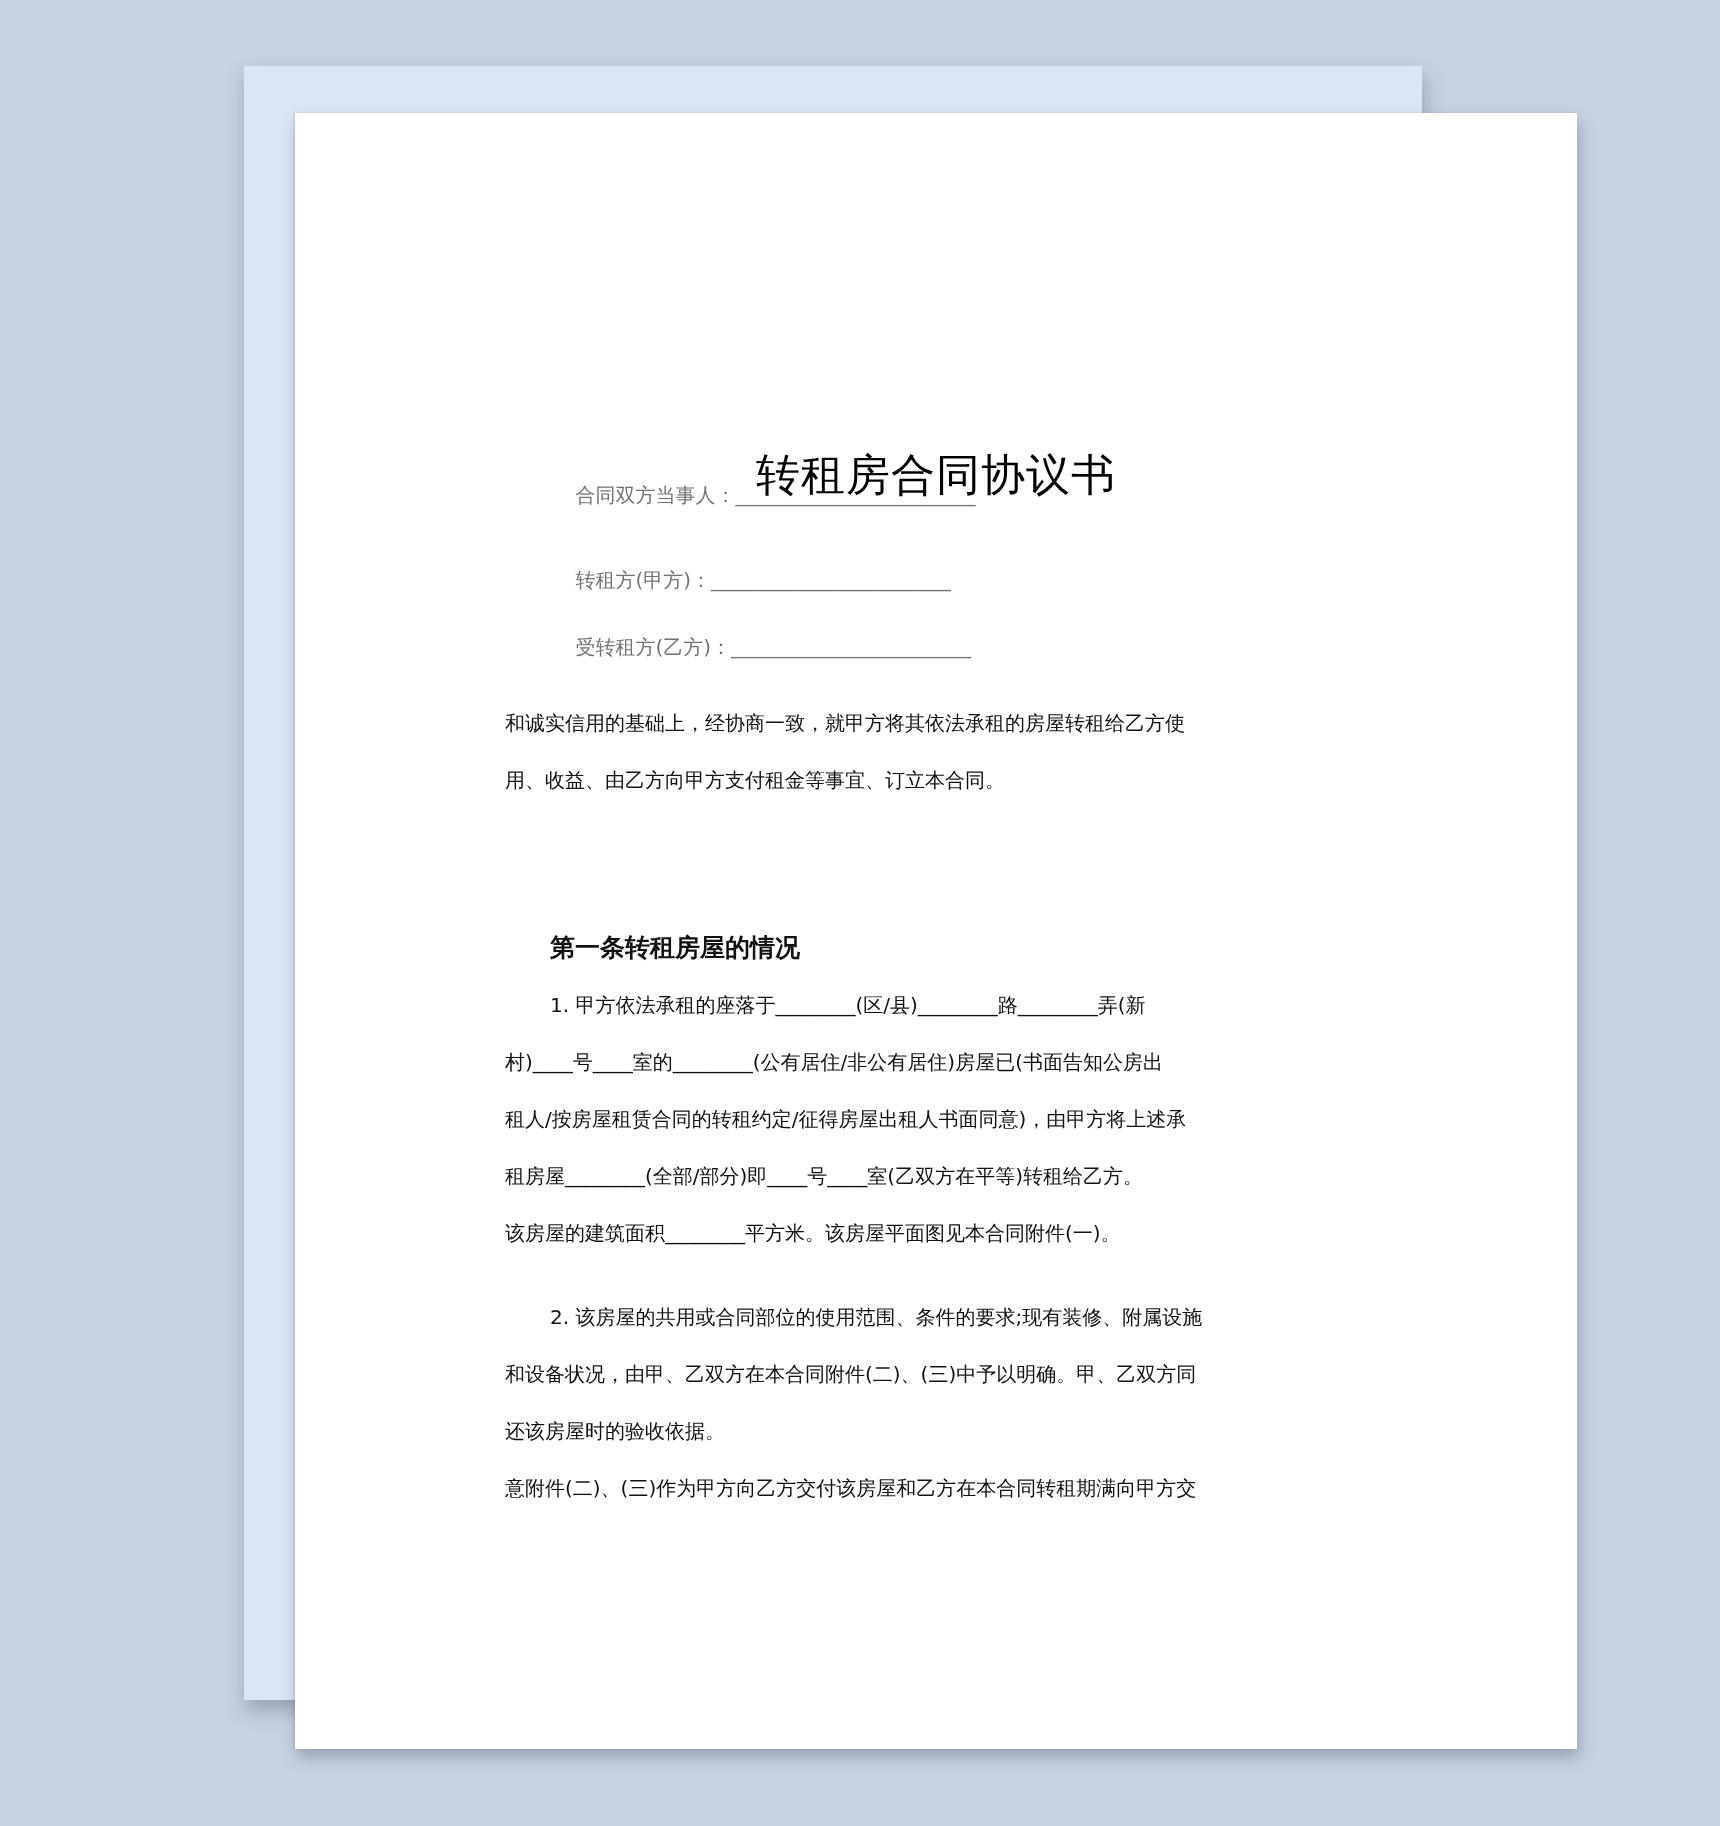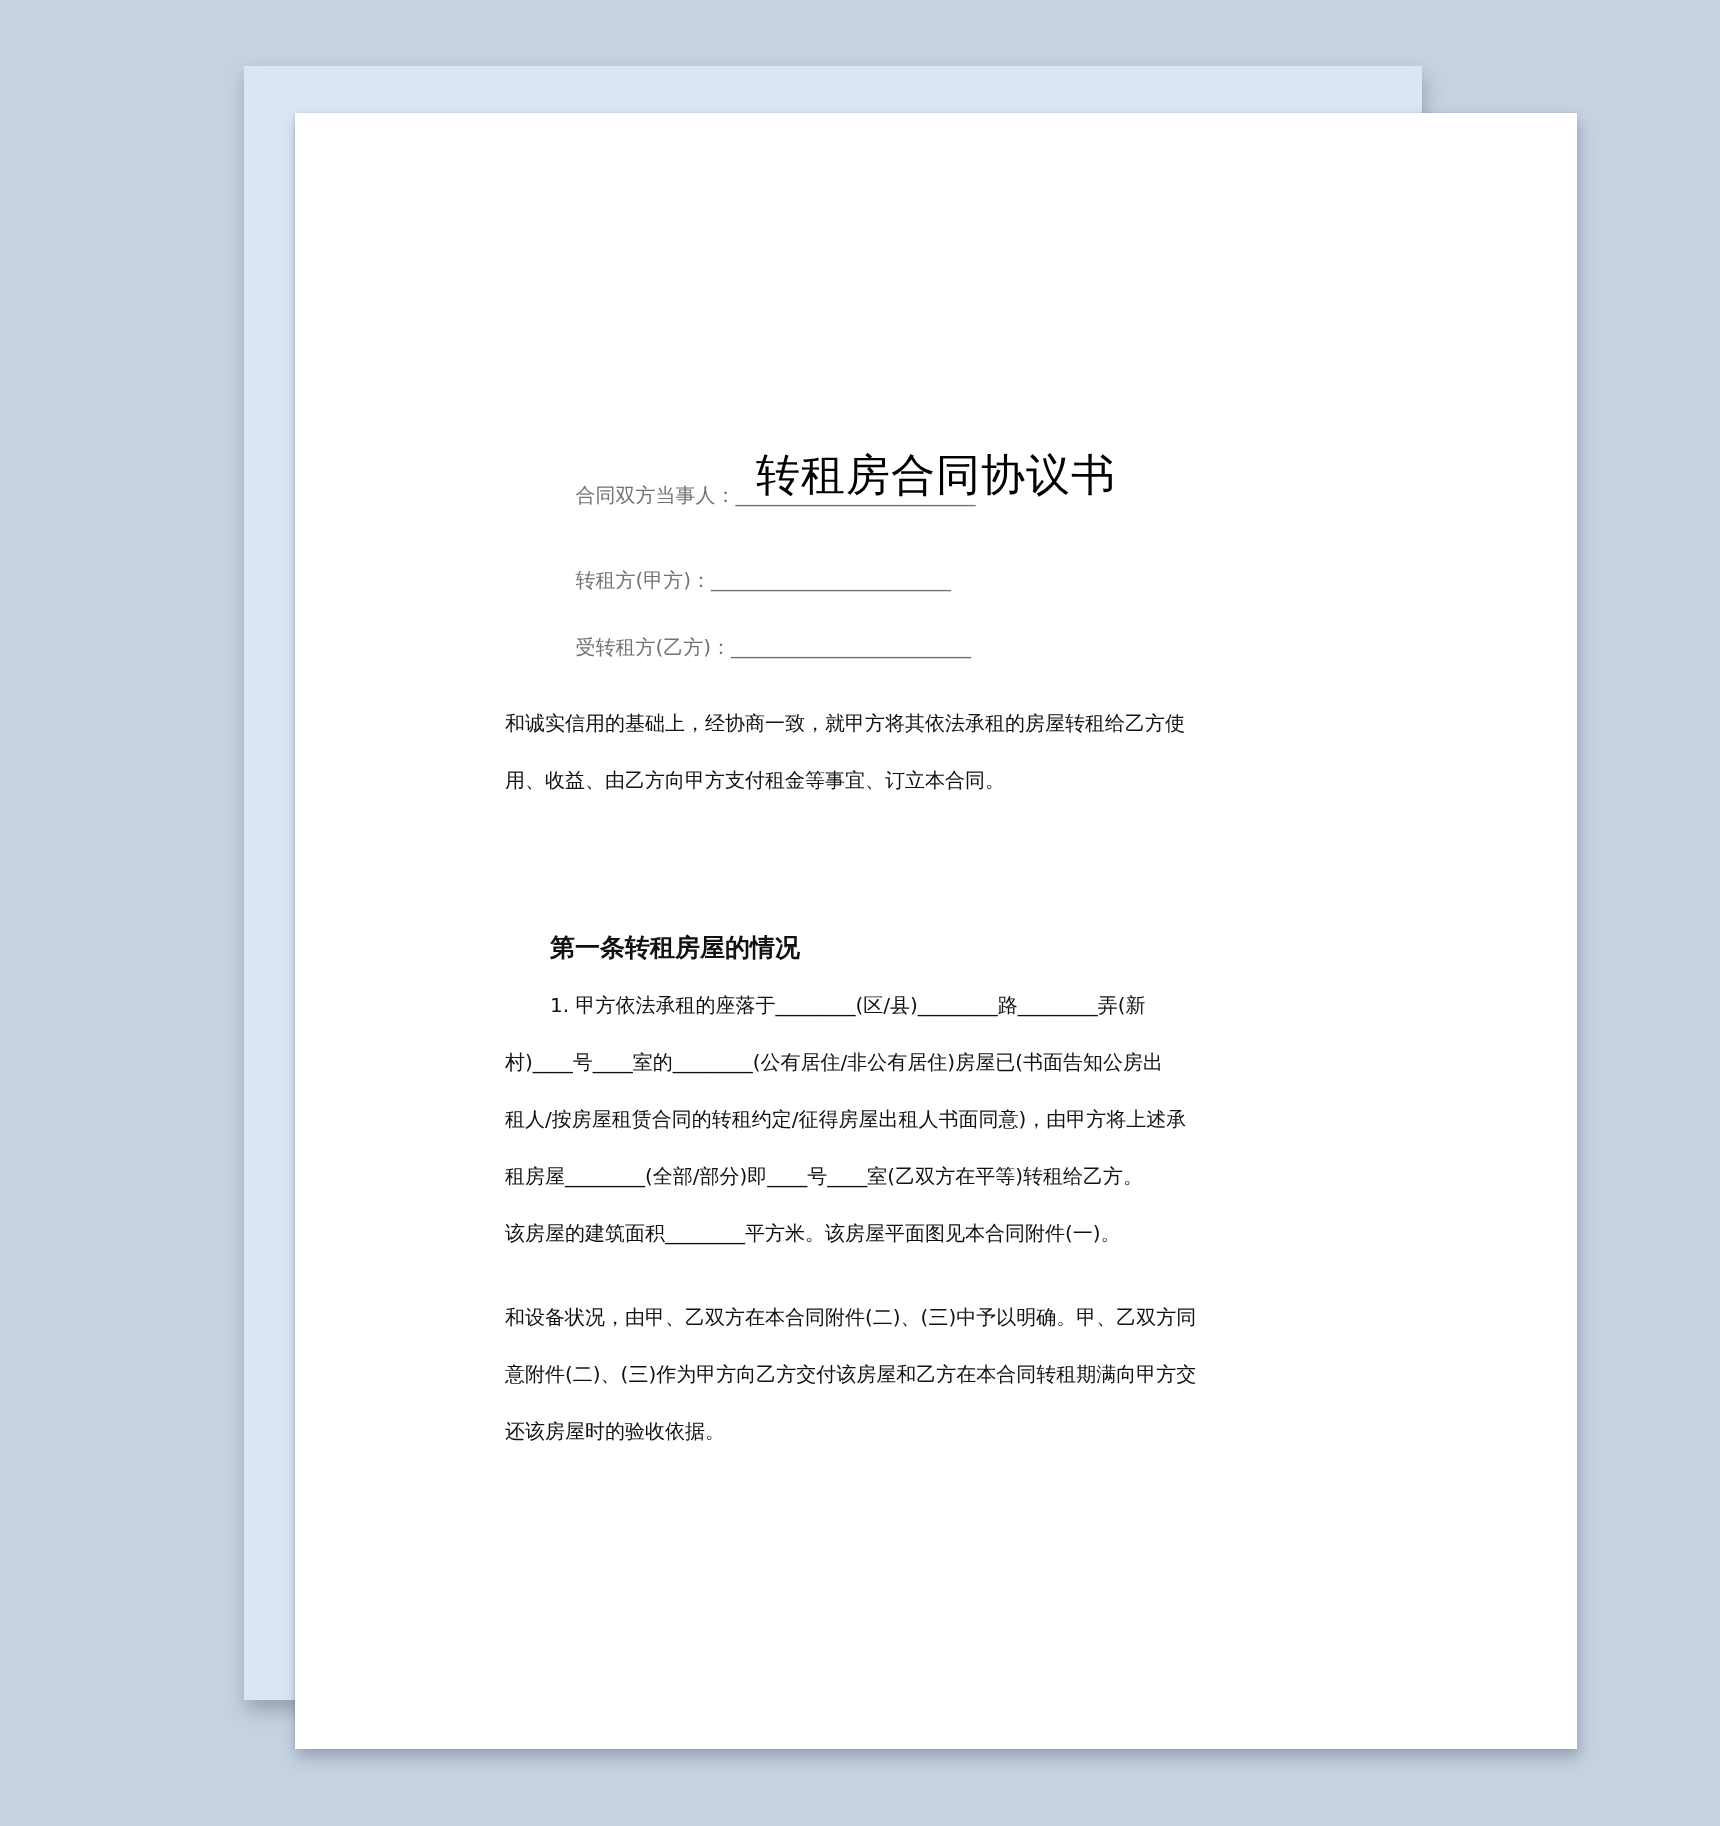--- a/index.html
+++ b/index.html
@@ -61,17 +61,18 @@
 
   <div class="para" style="top:878px;left:210px;">
     <span class="ln first">1. 甲方依法承租的座落于________(区/县)________路________弄(新</span>
     <span class="ln">村)____号____室的________(公有居住/非公有居住)房屋已(书面告知公房出</span>
     <span class="ln">租人/按房屋租赁合同的转租约定/征得房屋出租人书面同意)，由甲方将上述承</span>
     <span class="ln">租房屋________(全部/部分)即____号____室(乙双方在平等)转租给乙方。</span>
     <span class="ln">该房屋的建筑面积________平方米。该房屋平面图见本合同附件(一)。</span>
   </div>
 
   <div class="para" style="top:1190px;left:210px;">
+    <span class="ln first">2. 该房屋的共用或合同部位的使用范围、条件的要求;现有装修、附属设施</span>
     <span class="ln">和设备状况，由甲、乙双方在本合同附件(二)、(三)中予以明确。甲、乙双方同</span>
+    <span class="ln">还该房屋时的验收依据。</span>
     <span class="ln">意附件(二)、(三)作为甲方向乙方交付该房屋和乙方在本合同转租期满向甲方交</span>
-    <span class="ln">还该房屋时的验收依据。</span>
   </div>
 </div>
 
 </body></html>

